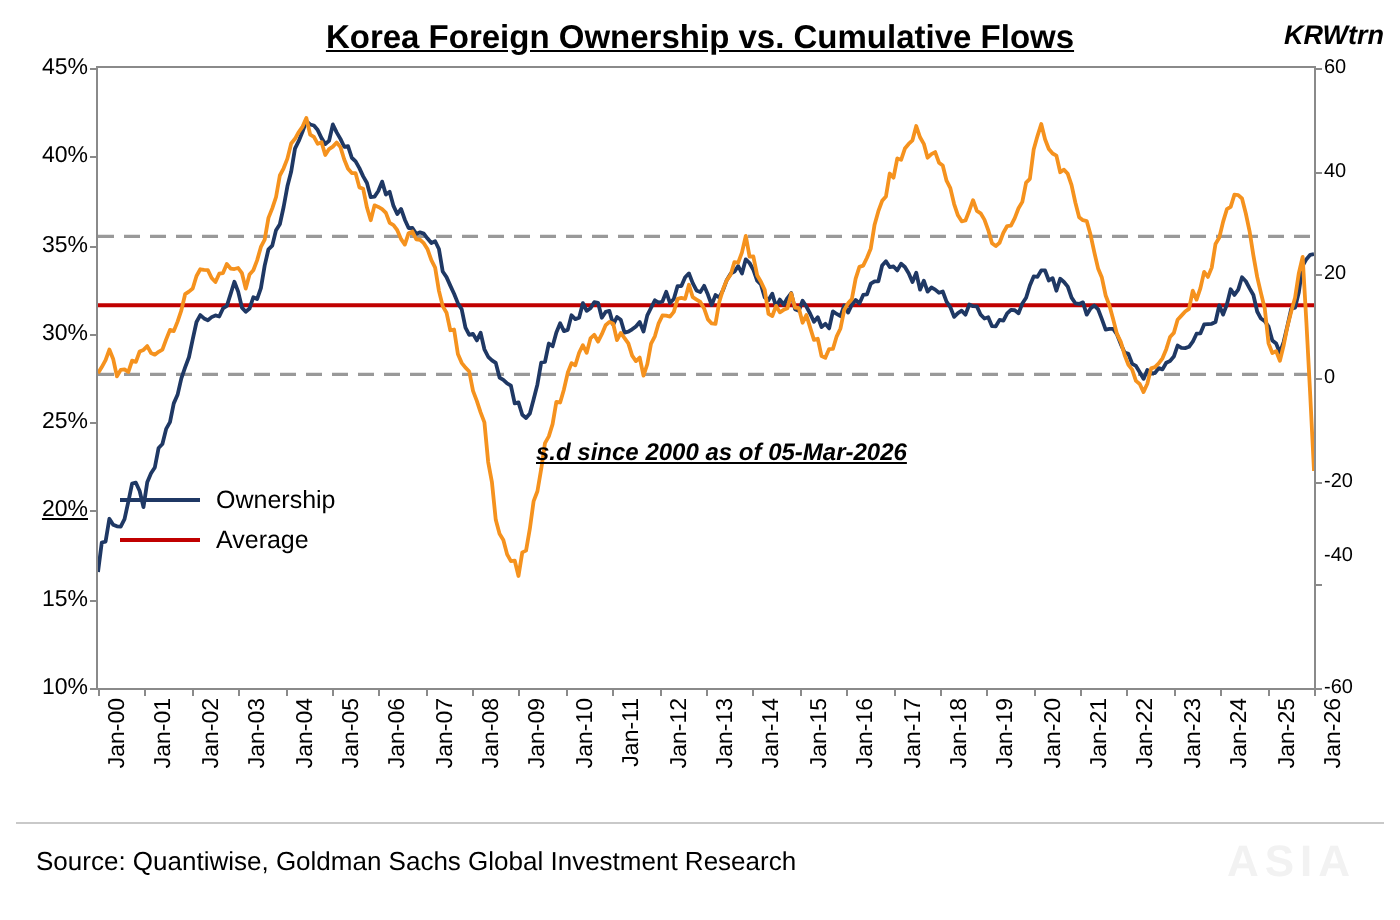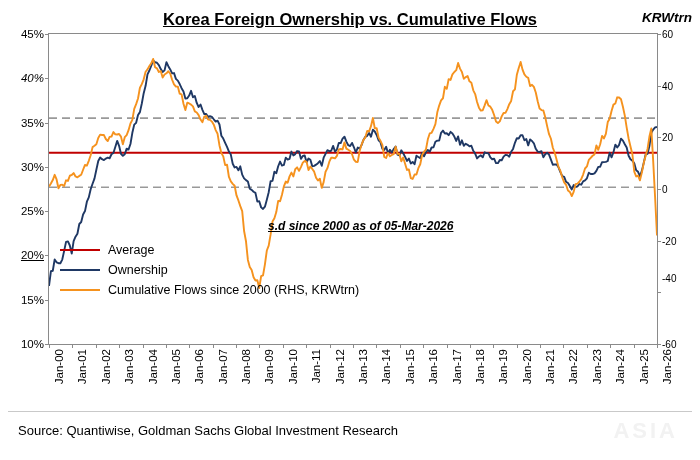--- a/index.html
+++ b/index.html
@@ -165,21 +165,21 @@
       <div class="ytick" style="top: 265.714px;">15%</div>
       <div class="tickmark" style="top: 265.714px; left: -4px;"></div>
       <div class="ytick" style="top: 221.429px; text-decoration: underline;">20%</div>
       <div class="tickmark" style="top: 221.429px; left: -4px;"></div>
       <div class="ytick" style="top: 177.143px;">25%</div>
       <div class="tickmark" style="top: 177.143px; left: -4px;"></div>
       <div class="ytick" style="top: 132.857px;">30%</div>
       <div class="tickmark" style="top: 132.857px; left: -4px;"></div>
       <div class="ytick" style="top: 88.5714px;">35%</div>
       <div class="tickmark" style="top: 88.5714px; left: -4px;"></div>
-      <div class="ytick" style="top: 44.2857px; font-style: italic;">40%</div>
+      <div class="ytick" style="top: 44.2857px;">40%</div>
       <div class="tickmark" style="top: 44.2857px; left: -4px;"></div>
       <div class="ytick" style="top: 0px;">45%</div>
       <div class="tickmark" style="top: 0px; left: -4px;"></div>
       <div class="ytick-r" style="top: 310px;">-60</div>
       <div class="tickmark" style="top: 310px; left: 608px;"></div>
       <div class="ytick-r" style="top: 244px;">-40</div>
       <div class="tickmark" style="top: 258.333px; left: 608px;"></div>
       <div class="ytick-r" style="top: 206.667px;">-20</div>
       <div class="tickmark" style="top: 206.667px; left: 608px;"></div>
       <div class="ytick-r" style="top: 155px;">0</div>
@@ -245,29 +245,25 @@
       <div class="xtick-label" style="left: 612px;">Jan-26</div>
       <div class="tickmark" style="top: 310px; left: 608px; width: 1px; height: 4px;"></div>
     </div>
 
   <div class="annotation">
     <div><u>s.d since 2000 as of 05-Mar-2026</u></div>
   </div>
 
   <div class="legend" id="legend">
       <div class="legend-row">
-        <span class="legend-swatch" style="border-top-color: rgb(192, 0, 0); border-top-style: solid;"></span>
-        <span class="legend-label">Average</span>
-      </div>
-      <div class="legend-row">
         <span class="legend-swatch" style="border-top-color: rgb(31, 56, 100); border-top-style: solid;"></span>
         <span class="legend-label">Ownership</span>
       </div>
       <div class="legend-row">
-        <span class="legend-swatch" style="border-top-color: rgb(245, 146, 30); border-top-style: solid;"></span>
-        <span class="legend-label">Cumulative Flows since 2000 (RHS, KRWtrn)</span>
+        <span class="legend-swatch" style="border-top-color: rgb(192, 0, 0); border-top-style: solid;"></span>
+        <span class="legend-label">Average</span>
       </div>
     </div>
 
   <div class="source-rule"></div>
   <div class="source">Source: Quantiwise, Goldman Sachs Global Investment Research</div>
   <div class="watermark">ASIA</div>
 </div>
 
 </body></html>

